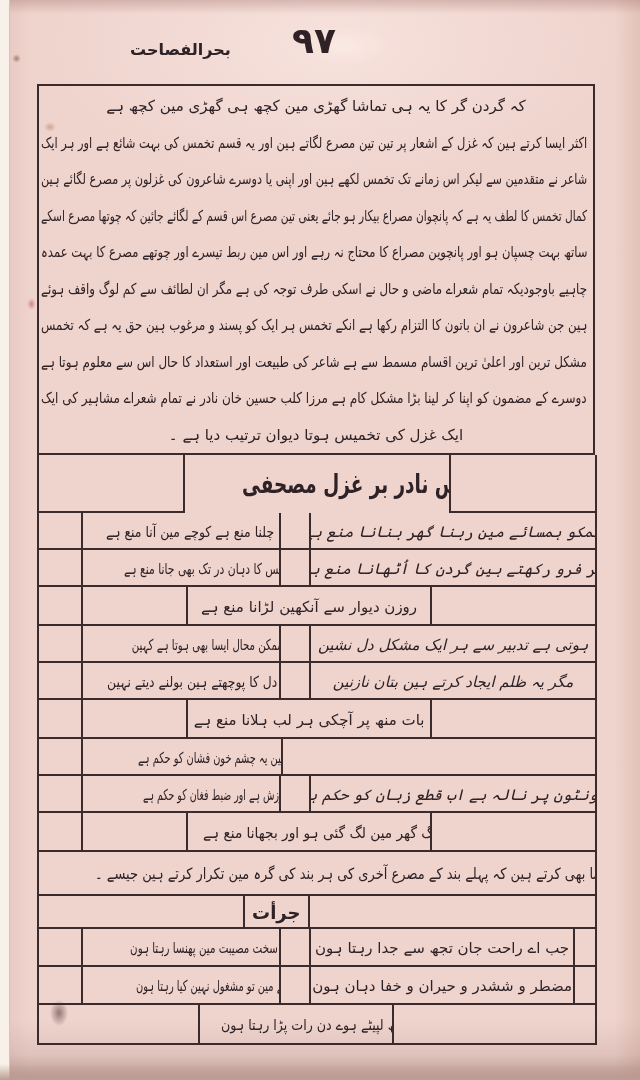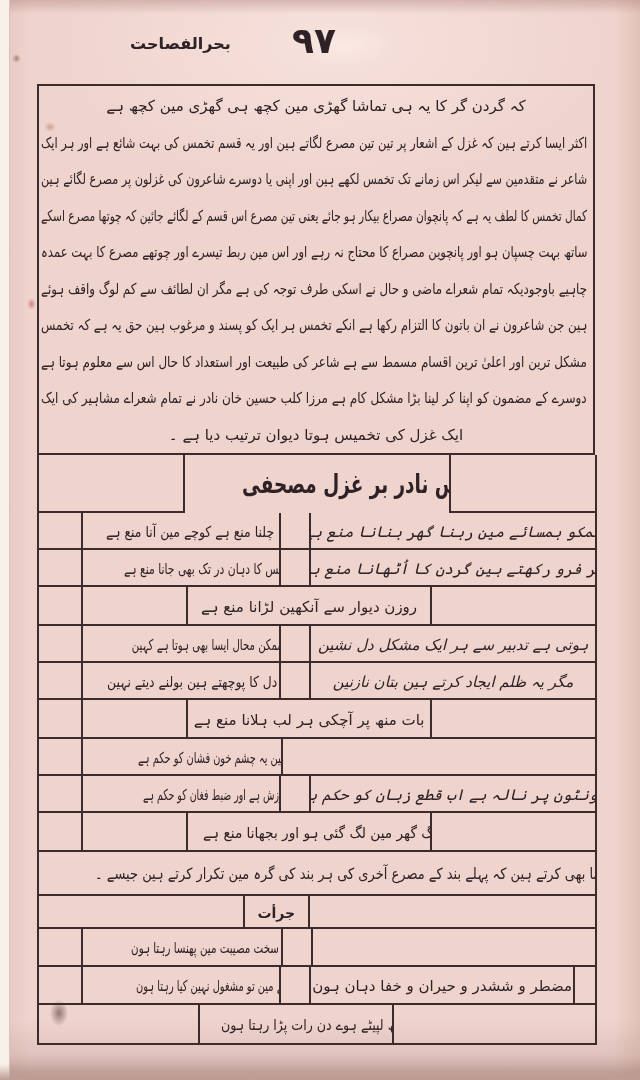--- a/index.html
+++ b/index.html
@@ -24,21 +24,21 @@
 
   .stain{position:absolute;border-radius:50%;pointer-events:none;}
   .stain.s1{left:12px;top:54px;width:9px;height:9px;background:radial-gradient(rgba(110,70,50,.55),transparent 70%);}
   .stain.s2{left:44px;top:122px;width:12px;height:10px;background:radial-gradient(rgba(150,95,60,.4),transparent 70%);}
   .stain.s3{left:27px;top:298px;width:9px;height:12px;background:radial-gradient(rgba(165,45,45,.45),transparent 70%);}
   .stain.s4{left:50px;top:1000px;width:18px;height:26px;background:radial-gradient(rgba(70,45,42,.55),transparent 72%);}
   .stain.s5{left:300px;top:26px;width:90px;height:40px;background:radial-gradient(rgba(252,236,230,.75),transparent 70%);border-radius:50%;}
 
   
   .running-head{position:absolute;top:34px;left:0;width:100%;height:40px;}
-  .book-title{position:absolute;left:130px;top:0;font-size:16px;font-weight:bold;letter-spacing:.5px;}
+  .book-title{position:absolute;left:130px;top:6px;font-size:16px;font-weight:bold;letter-spacing:.5px;}
   .page-number{position:absolute;left:292px;top:-14px;font-size:36px;font-weight:bold;}
 
   
   .prose-box{
     position:absolute;left:37px;top:84px;width:558px;height:371px;
     border:2px solid #3c2b2c;box-sizing:border-box;
     padding:2px 6px 0 6px;overflow:hidden;
   }
   .prose-line{height:36.5px;line-height:36.5px;font-size:15px;white-space:nowrap;text-align:right;font-weight:500;}
   .prose-line.centered{text-align:center;}
@@ -61,21 +61,21 @@
   .row-pair .cell{height:37px;}
   .row-center{height:39px;justify-content:center;}
   .row-center .cell{height:39px;}
 
   .row-note{height:44px;}
   .row-note .cell{height:44px;width:560px;}
   .note-text{font-size:15.5px;white-space:nowrap;direction:rtl;font-weight:500;}
 
   .row-jheading{height:33px;}
   .row-jheading .cell{height:33px;}
-  .poet-name{font-size:14px;font-weight:bold;direction:rtl;white-space:nowrap;}
+  .poet-name{font-size:18px;font-weight:bold;direction:rtl;white-space:nowrap;}
 
   .row-jpair{height:38px;}
   .row-jpair .cell{height:38px;}
   .row-jcenter{height:40px;}
   .row-jcenter .cell{height:40px;}
 
   
   .w-gut{width:42px;}  .w-lhem{width:200px;} .w-gap{width:30px;} .w-rhem{width:288px;font-style:italic;}
   .w-rhem-j{width:266px;} .w-rgut{width:22px;}
   .w-clead{width:42px;} .w-cempty1{width:106px;} .w-ctext{width:246px;} .w-cempty2{width:166px;}
@@ -217,20 +217,23 @@
     </div>
     <div class="cell w-j3"></div>
   </div>
 
   <div class="vrow row-jpair">
     <div class="cell first w-gut"></div>
     <div class="cell w-lhem">
         <span class="hemistich fit" style="display: inline-block; transform-origin: right center; transform: scaleX(0.684783);">کیا کہون سخت مصیبت مین پھنسا رہتا ہون</span>
       </div>
     <div class="cell w-gap"></div>
+    <div class="cell w-rhem-j">
+        <span class="hemistich fit">جب اے راحت جان تجھ سے جدا رہتا ہون</span>
+      </div>
     <div class="cell w-rgut"></div>
   </div>
   <div class="vrow row-jpair">
     <div class="cell first w-gut"></div>
     <div class="cell w-lhem">
         <span class="hemistich fit" style="display: inline-block; transform-origin: right center; transform: scaleX(0.65625);">کسی چرچے مین تو مشغول نہین کیا رہتا ہون</span>
       </div>
     <div class="cell w-gap"></div>
     <div class="cell w-rhem-j">
         <span class="hemistich fit">مضطر و ششدر و حیران و خفا دہان ہون</span>

